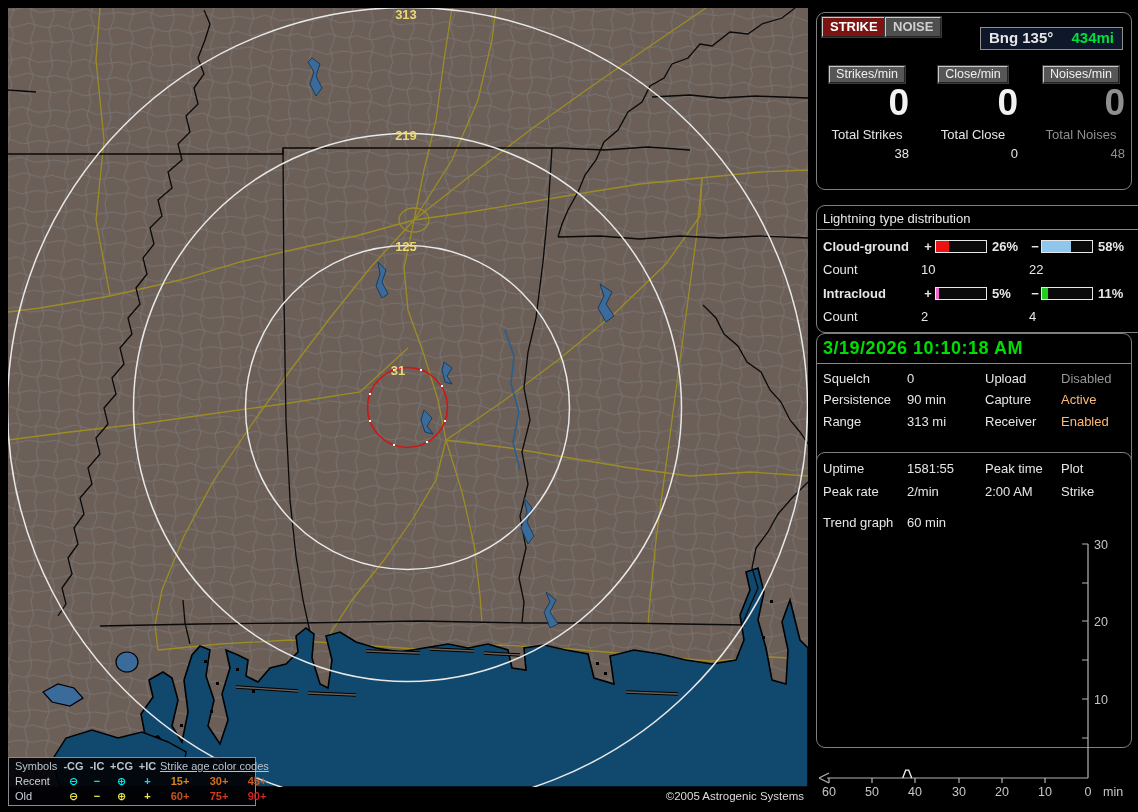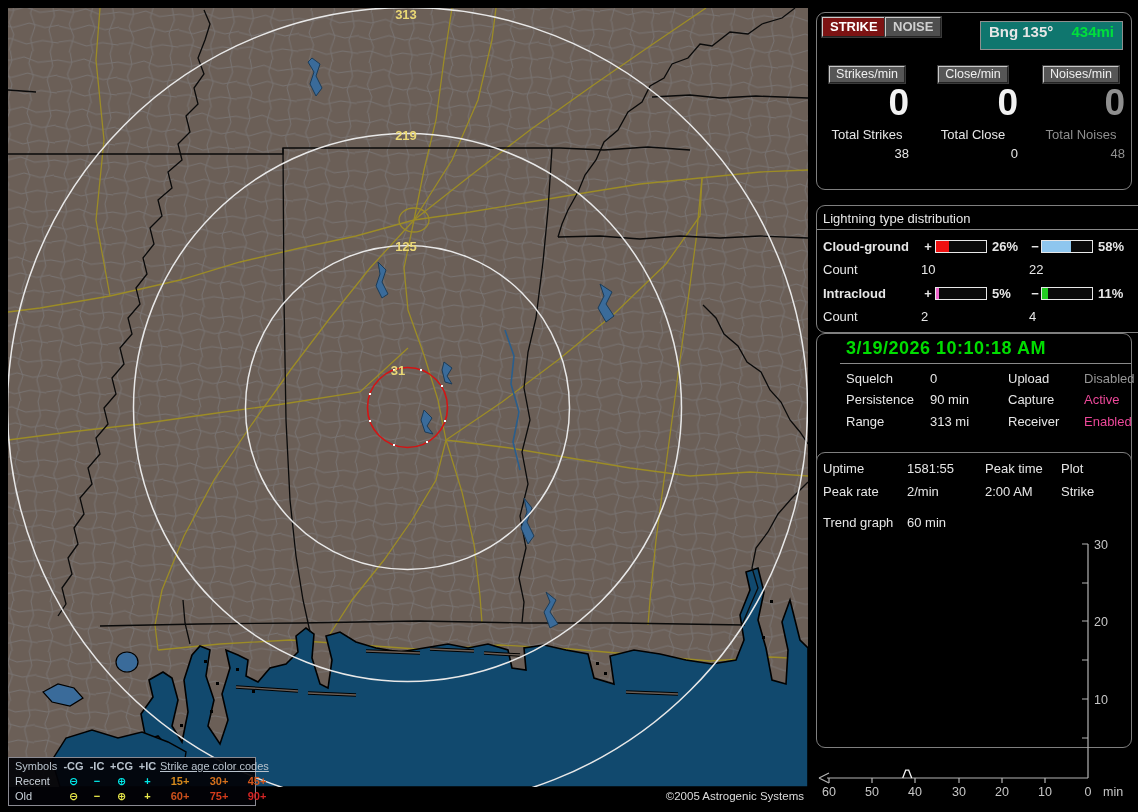--- a/index.html
+++ b/index.html
@@ -18,29 +18,29 @@
   #legend .hdr{color:#b9c3cd;}
   #legend .lbl{color:#c9d1d9;}
   #legend .sym{text-align:center;font-weight:bold;}
   #legend .recent{color:#00e8e8;}
   #legend .old{color:#e8e84a;}
   #legend .age{font-weight:bold;text-align:center;}
   
   .gbox{position:absolute;background:#000;border:1px solid #7f7f7f;border-radius:9px;box-sizing:border-box;}
   #box-top{left:816px;top:12px;width:316px;height:178px;}
   #box-dist{left:816px;top:197px;width:380px;height:128px;margin-top:8px;}
-  #box-clock{left:816px;top:333px;width:316px;height:142px;padding-left:23px;}
+  #box-clock{left:816px;top:333px;width:316px;height:142px;}
   #box-stats{left:816px;top:452px;width:316px;height:296px;}
   .btn3d{display:inline-block;font-size:13px;font-weight:bold;padding:1px 7px 2px 7px;
      background:#565656;color:#efefef;border:1px solid;
      border-color:#c9c9c9 #232323 #232323 #c9c9c9;box-shadow:0 0 0 1px #3a3a3a;cursor:pointer;}
   .btn-strike{background:#7c1313;color:#fff;}
   .btn-noise{background:#4e4e4e;color:#cfcfcf;}
-  #bng{position:absolute;right:8px;top:8px;background:#0f766e;border:1px solid #8f8f8f;
-     font-size:15px;font-weight:bold;padding:1px 8px 9px 8px;}
+  #bng{position:absolute;right:8px;top:14px;background:#0f172a;border:1px solid #8f8f8f;
+     font-size:15px;font-weight:bold;padding:1px 8px 3px 8px;}
   #bng .dist{color:#00e03c;margin-left:14px;}
   .ratehdr{font-size:12.5px;font-weight:normal;padding:0 6px 1px 6px;}
   #ratecols{position:absolute;left:6px;top:51px;width:304px;display:grid;
      grid-template-columns:88px 94px 92px;column-gap:15px;}
   .ratecol{text-align:center;}
   .bigzero{font-size:37px;font-weight:bold;color:#f2f2f2;text-align:right;padding-right:2px;line-height:40px;}
   .bigzero.dim,.totlbl.dim,.totval.dim{color:#8f8f8f;}
   .totlbl{font-size:13px;margin-top:4px;white-space:nowrap;}
   .totval{font-size:13px;text-align:right;padding-right:2px;margin-top:4px;}
   
@@ -48,21 +48,21 @@
   .distrow{display:grid;grid-template-columns:98px 14px 52px 42px 12px 52px 44px;align-items:center;
      padding:0 0 0 6px;font-size:13px;font-weight:bold;margin-top:9px;}
   .cntrow{display:grid;grid-template-columns:98px 108px auto;padding:0 0 0 6px;font-size:13px;font-weight:normal;margin-top:8px;}
   .pbar{height:11px;border:1px solid #e8e8e8;background:#0a0a0a;position:relative;}
   .pbar .fill{position:absolute;left:0;top:0;bottom:0;}
   .pct{padding-left:5px;}
   .sgn{text-align:center;}
   
   #clock{font-size:18px;font-weight:bold;color:#00dd00;padding:4px 6px 4px 6px;border-bottom:1px solid #8a8a8a;letter-spacing:.5px;}
   .srow{display:grid;grid-template-columns:84px 78px 76px auto;font-size:13px;padding:0 0 0 6px;margin-top:6.5px;}
-  .green{color:#ec4899;}
+  .green{color:#fdba74;}
   .dimtxt{color:#969696;}
   
   #box-stats .srow{margin-top:8px;}
   #trend-svg{position:absolute;left:0;top:0;width:314px;height:348px;}
 </style>
 </head>
 <body>
 
 <div id="map">
   <svg width="800" height="779" viewBox="8 8 800 779" xmlns="http://www.w3.org/2000/svg">

